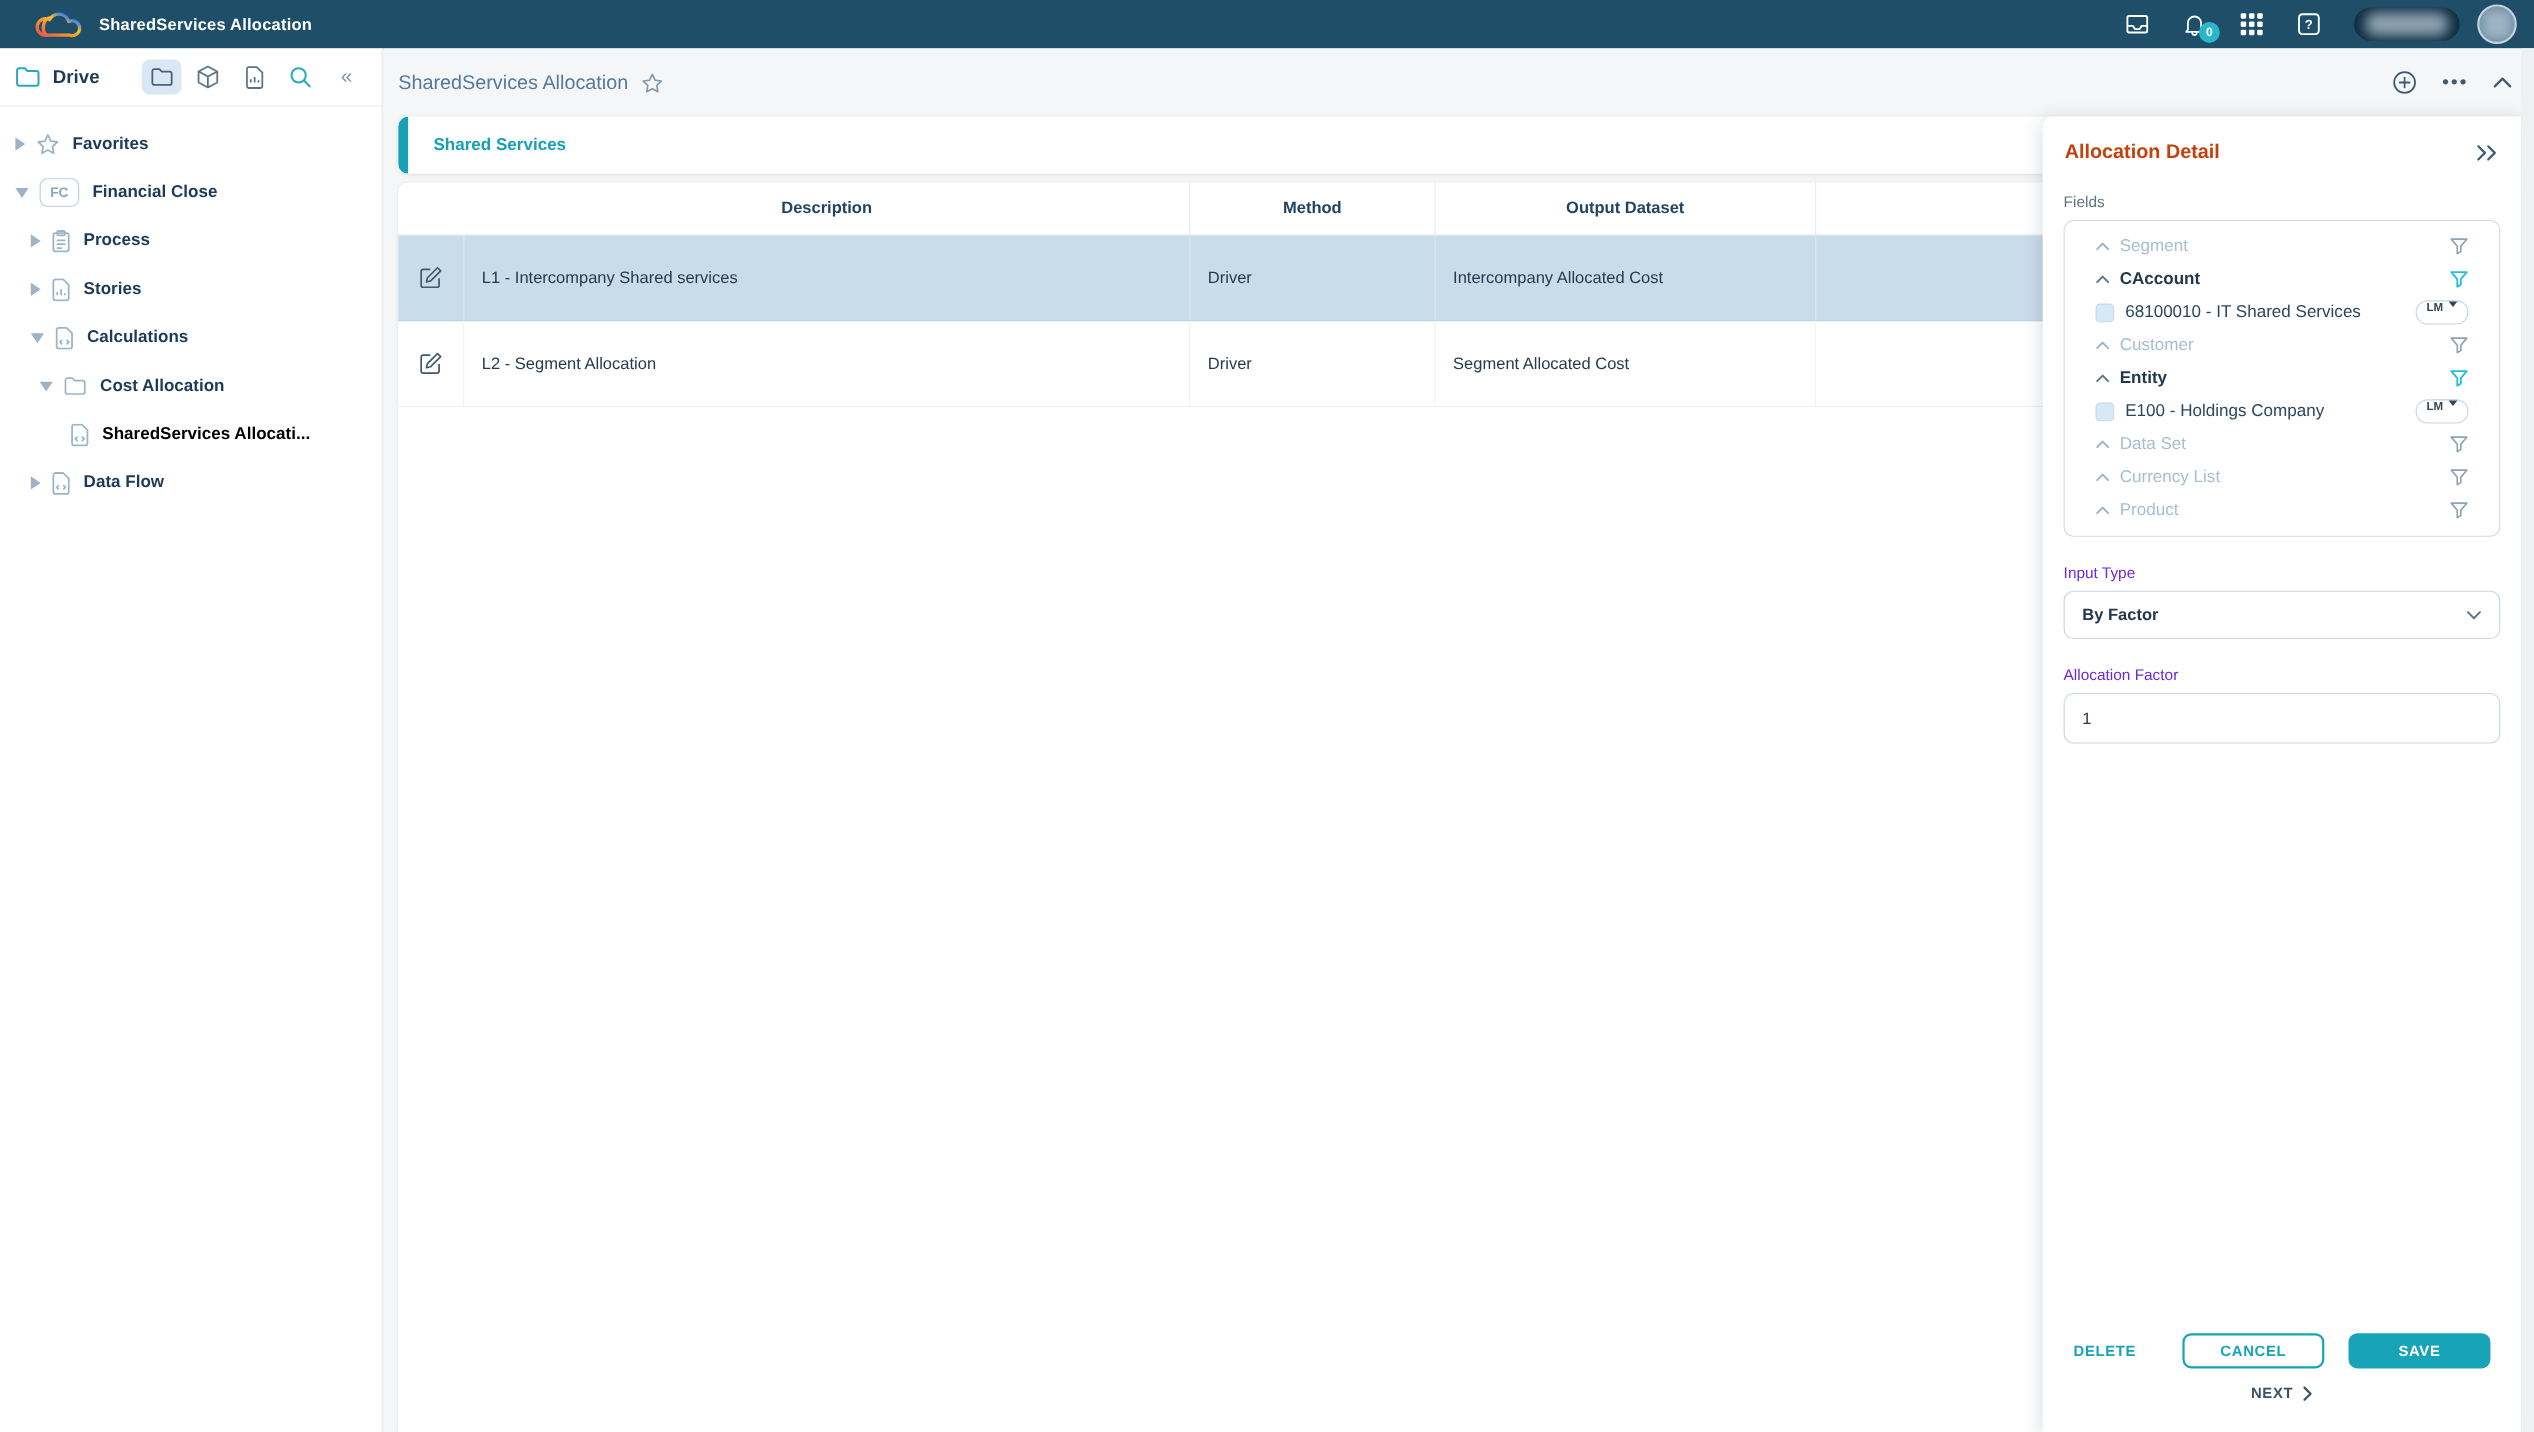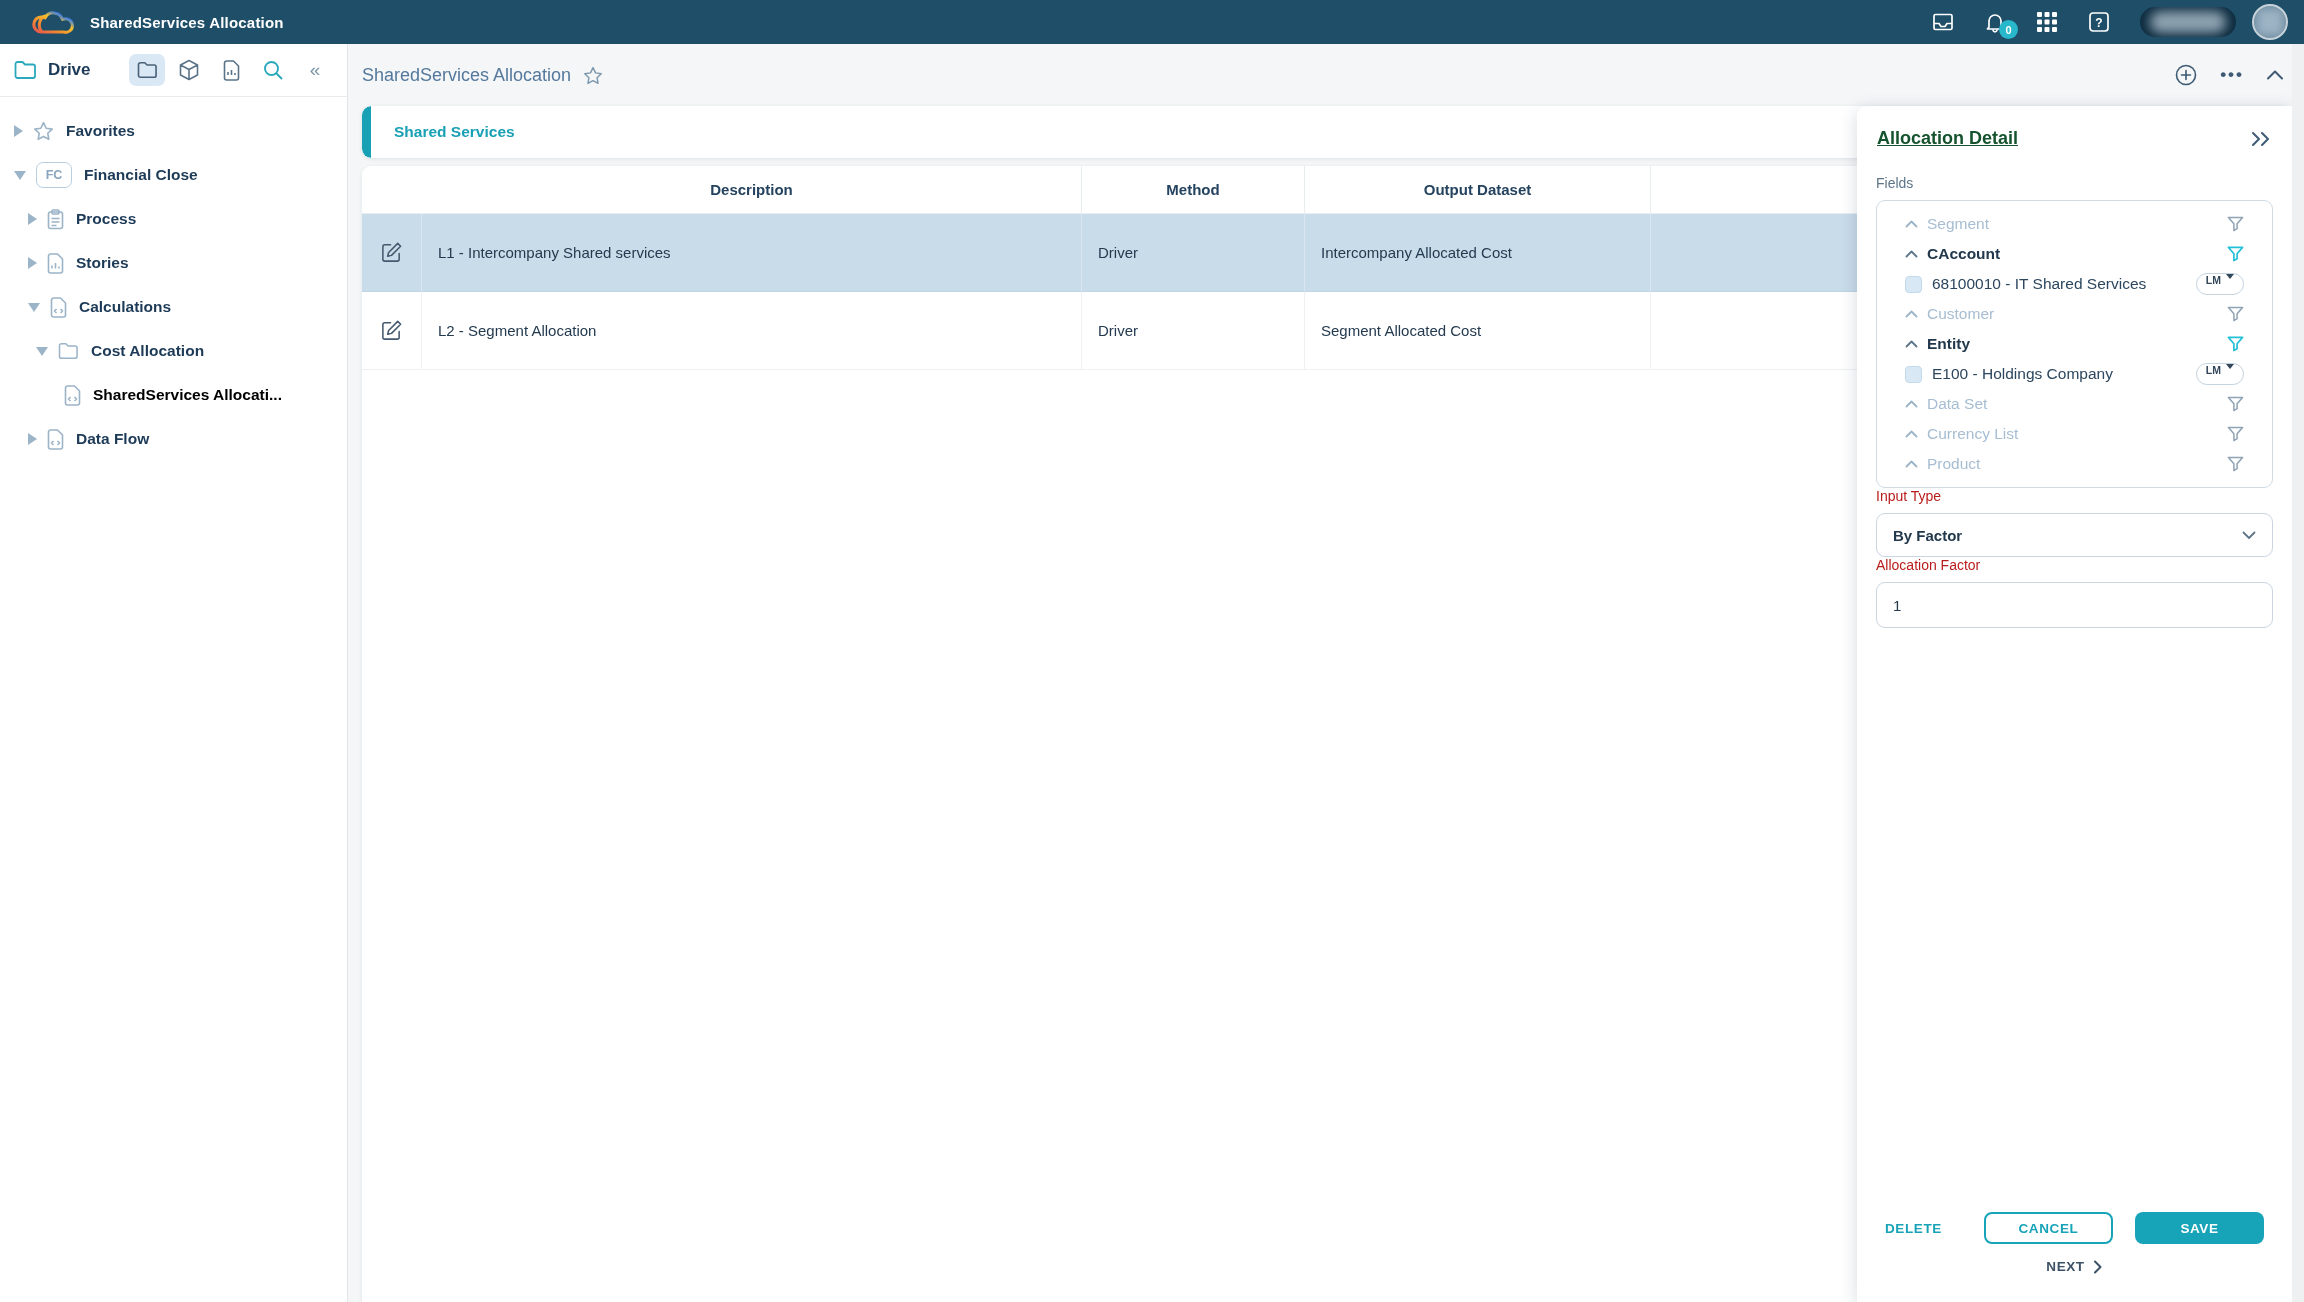--- a/index.html
+++ b/index.html
@@ -58,40 +58,40 @@
   .td { height:78px; display:flex; align-items:center; padding:0 16px; font-size:15px; color:#243a4f; border-right:1px solid #eef2f5; border-bottom:1px solid #eef1f3; }
   .td:last-child { border-right:none; }
   .td.center { justify-content:center; padding:0; }
   .row-selected .td { background:#c9dcea; border-right:1px solid #d9e6ef; border-bottom:1px solid #bfd4e4; }
   .row-selected .td:last-child { border-right:none; }
   .edit-btn { cursor:pointer; display:flex; }
 
   
   .panel { position:absolute; top:106px; left:1857px; width:435px; height:1196px; background:#fff; border-radius:9px 0 0 0; box-shadow:0 4px 18px rgba(30,50,70,.18); }
   .panel-head { display:flex; align-items:center; padding:22px 20px 6px 20px; }
-  .panel-title { font-size:18px; font-weight:700; color:#14532d; flex:1;text-decoration:underline; }
+  .panel-title { font-size:18px; font-weight:700; color:#c2410c; flex:1; }
   .collapse-ico { cursor:pointer; display:flex; }
   .tabs { display:flex; margin-top:8px; border-bottom:1px solid #dde3e8; }
   .tab { flex:1; height:42px; display:flex; align-items:center; justify-content:center; font-size:15.5px; color:#6b7a88; cursor:pointer; position:relative; }
   .tab.active { background:#edf8fb; color:#22384c; font-weight:700; }
   .tab.active::after { content:""; position:absolute; left:0; right:0; bottom:-1px; height:3px; background:#14a2b6; }
   .panel-body { padding:0 19px; }
   .fld-label { margin-top:20px; font-size:14px; color:#5e7587; }
   .fields-box { margin-top:9px; border:1px solid #cfdae3; border-radius:9px; padding:8px 28px; }
   .frow { height:30px; display:flex; align-items:center; }
   .frow .caret { width:14px; display:flex; cursor:pointer; }
   .frow .fname { margin-left:8px; font-size:15.5px; font-weight:700; color:#22384c; flex:1; }
   .frow.muted .fname { color:#a6bdd2; font-weight:400; }
   .frow .filter { cursor:pointer; display:flex; }
   .mrow { height:30px; display:flex; align-items:center; }
   .checkbox { width:17px; height:17px; border-radius:4px; background:#d8e8f5; border:1px solid #c3d9ec; cursor:pointer; flex:none; }
   .mrow .mname { margin-left:10px; font-size:15.5px; color:#2c465e; flex:1; }
   .lm-pill { border:1px solid #c6d4e0; border-radius:11px; height:22px; padding:0 9px; display:flex; gap:5px; font-size:10.5px; font-weight:600; color:#33475a; cursor:pointer; background:#fff; }
   .lm-pill .dcaret { width:0; height:0; border-top:5px solid #33475a; border-left:4px solid transparent; border-right:4px solid transparent; }
-  .inp-label { font-size:14px; color:#b91c1c; }
+  .inp-label { margin-top:24px; font-size:14px; color:#6d28d9; }
   .select-box { margin-top:9px; height:44px; border:1px solid #c9d6e2; border-radius:9px; display:flex; align-items:center; padding:0 16px; cursor:pointer; background:#fff; }
   .select-box .val { flex:1; font-size:15px; font-weight:600; color:#22384c; }
   .text-input { margin-top:9px; width:100%; height:46px; border:1px solid #c9d6e2; border-radius:9px; padding:0 16px; font-size:15px; color:#22384c; font-family:"Liberation Sans", sans-serif; outline:none; background:#fff; }
   .panel-actions { position:absolute; left:0; right:0; bottom:58px; display:flex; align-items:center; padding:0 28px; }
   .btn-text { background:none; border:none; color:#17a3b8; font-size:13.5px; font-weight:700; letter-spacing:.6px; cursor:pointer; font-family:"Liberation Sans", sans-serif; }
   .btn-outline { margin-left:42px; width:136px; height:32px; border:2px solid #17a3b8; border-radius:8px; background:#fff; color:#17a3b8; font-size:13.5px; font-weight:700; letter-spacing:.6px; cursor:pointer; font-family:"Liberation Sans", sans-serif; }
   .btn-fill { margin-left:22px; width:136px; height:32px; border:none; border-radius:8px; background:#17a3b8; color:#fff; font-size:13.5px; font-weight:700; letter-spacing:.6px; cursor:pointer; font-family:"Liberation Sans", sans-serif; }
   .next-row { position:absolute; left:0; right:0; bottom:28px; display:flex; align-items:center; justify-content:center; gap:8px; cursor:pointer; }
   .next-label { font-size:13.5px; font-weight:700; color:#3c5165; letter-spacing:.6px; }
   .right-gutter { position:absolute; top:44px; right:0; width:12px; height:1258px; background:#eef0f2; }

